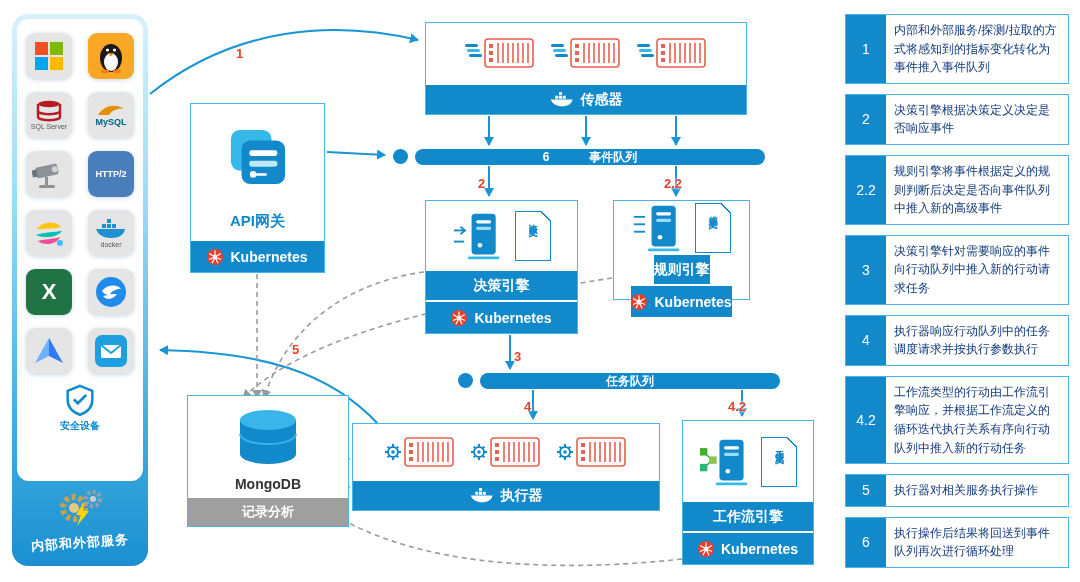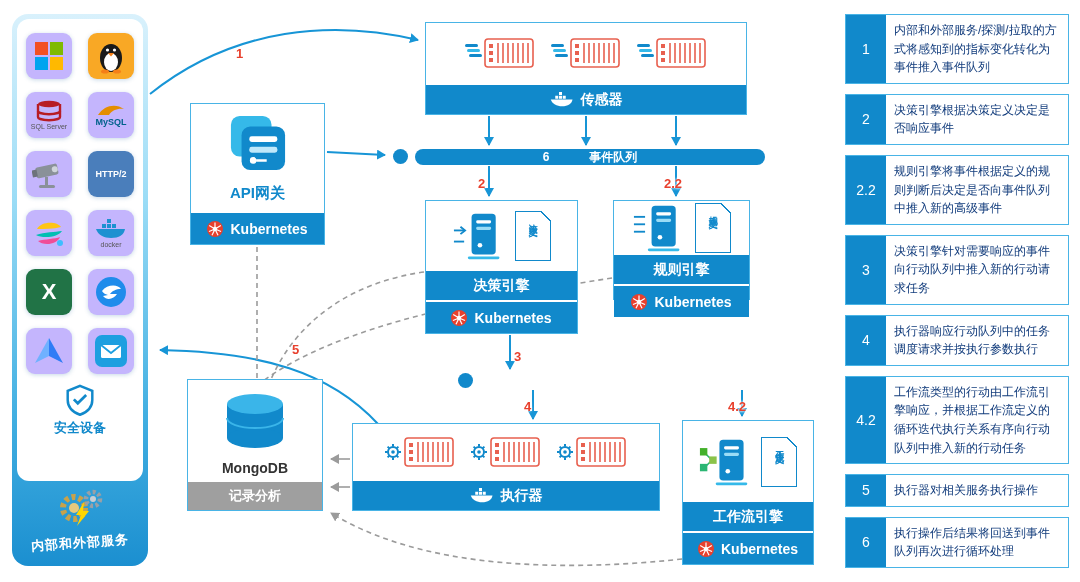--- a/index.html
+++ b/index.html
@@ -37,29 +37,29 @@
             color:#1189cb;font-weight:bold;letter-spacing:1px;}
 
   
   .left-panel{position:absolute;left:12px;top:14px;width:136px;height:552px;border-radius:16px;
               background:linear-gradient(180deg,#d9f1fc 0%,#9adcf6 34%,#43b0e2 72%,#1b8fd0 100%);
               z-index:2;}
   .panel-inner{position:absolute;left:5px;top:5px;width:126px;height:462px;background:#fff;
                border-radius:12px;}
   .tile-grid{display:grid;grid-template-columns:46px 46px;gap:13px 16px;justify-content:center;
              padding-top:14px;}
-  .tile{width:46px;height:46px;border-radius:9px;background:#c4b5fd;display:flex;flex-direction:column;
+  .tile{width:46px;height:46px;border-radius:9px;background:#e5e5e5;display:flex;flex-direction:column;
         align-items:center;justify-content:center;box-shadow:0 1px 4px rgba(30,100,160,.25);
         overflow:hidden;}
   .tile .lbl{font-size:7px;color:#555;margin-top:1px;line-height:1;}
   .tile-http2{background:#4a7ebb;color:#fff;font-weight:bold;font-size:9px;}
   .tile-excel{background:#217346;color:#fff;font-weight:bold;font-size:22px;}
   .win-grid{display:grid;grid-template-columns:13px 13px;grid-template-rows:13px 13px;gap:2px;}
   .sec-wrap{margin-top:10px;display:flex;flex-direction:column;align-items:center;}
-  .sec-wrap .sec-lbl{font-size:13px;color:#1189cb;font-weight:bold;margin-top:3px;}
+  .sec-wrap .sec-lbl{font-size:10px;color:#1189cb;font-weight:bold;margin-top:3px;}
   .panel-gear{position:absolute;left:0;right:0;top:472px;display:flex;justify-content:center;}
   .panel-footer{position:absolute;left:0;right:0;top:520px;text-align:center;color:#fff;
                 font-weight:bold;font-size:13px;letter-spacing:1px;transform:rotate(-4deg);}
 
   
   .legend{position:absolute;left:845px;top:14px;width:224px;height:554px;display:flex;
           flex-direction:column;justify-content:space-between;z-index:2;}
   .legend-row{display:flex;border:1px solid #49b4e6;background:#fff;}
   .legend-num{width:40px;min-width:40px;background:#1189cb;color:#fff;display:flex;
               align-items:center;justify-content:center;font-size:14px;}
@@ -233,21 +233,21 @@
         <circle cx="20" cy="22" r="5" fill="#e6c97e"></circle>
         <circle cx="39" cy="13" r="7" fill="none" stroke="#9aa0a6" stroke-width="4.5" stroke-dasharray="3 2.4"></circle>
         <circle cx="39" cy="13" r="3" fill="#c9ced4"></circle>
         <polygon points="30,16 22,29 27,29 23,40 35,25 29,25" fill="#ffd600"></polygon>
       </svg>
     </div>
 
     <div class="panel-footer">内部和外部服务</div>
   </aside>
 
-  <div class="node" style="left:190px;top:103px;width:135px;height:142px;">
+  <div class="node" style="left:190px;top:103px;width:135px;height:170px;">
     <div class="icon-area">
       <svg width="58" height="58" viewBox="0 0 60 60">
         <rect x="2" y="2" width="42" height="42" rx="9" fill="#35b9e9"></rect>
         <rect x="13" y="13" width="45" height="45" rx="9" fill="#1189cb"></rect>
         <rect x="21" y="23" width="29" height="6" rx="2.5" fill="#fff"></rect>
         <rect x="21" y="34" width="29" height="6" rx="2.5" fill="#bfe8fa"></rect>
         <circle cx="25" cy="48" r="3.4" fill="#fff"></circle>
         <rect x="28" y="46.8" width="11" height="2.6" fill="#fff"></rect>
       </svg>
     </div>
@@ -379,21 +379,21 @@
             <line x1="8" y1="8" x2="5" y2="14.2"></line>
             <line x1="8" y1="8" x2="2" y2="10.5"></line>
             <line x1="8" y1="8" x2="2.2" y2="4.5"></line>
           </g>
         <circle cx="8" cy="8" r="2.2" fill="#fff"></circle>
       </svg>
       <span>Kubernetes</span>
     </div>
   </div>
 
-  <div class="node" style="left:613px;top:200px;width:137px;height:100px;">
+  <div class="node" style="left:613px;top:200px;width:137px;height:100px;align-items:center;">
     <div class="icon-area">
       <svg width="52" height="54" viewBox="0 0 56 56">
         <g stroke="#1189cb" stroke-width="2" fill="none">
           <path d="M1,16 h12"></path>
             <path d="M1,24 h12"></path>
             <path d="M1,32 h12"></path>
         </g>
         <rect x="20" y="4" width="26" height="44" rx="4" fill="#1189cb"></rect>
         <rect x="25" y="11" width="16" height="3.5" rx="1.5" fill="#fff"></rect>
         <rect x="25" y="18" width="16" height="3.5" rx="1.5" fill="#9adcf6"></rect>
@@ -419,20 +419,23 @@
             <line x1="8" y1="8" x2="2" y2="10.5"></line>
             <line x1="8" y1="8" x2="2.2" y2="4.5"></line>
           </g>
         <circle cx="8" cy="8" r="2.2" fill="#fff"></circle>
       </svg>
       <span>Kubernetes</span>
     </div>
   </div>
 
   <div class="q-dot" style="left:458px;top:373px;"></div>
+  <div class="queue" style="left:480px;top:373px;width:300px;">
+    <span>任务队列</span>
+  </div>
 
   <div class="node" style="left:352px;top:423px;width:308px;height:88px;">
     <div class="icon-area" style="gap:16px;">
       <svg width="70" height="36" viewBox="0 0 70 36">
         <g stroke="#1189cb" stroke-width="2" fill="none">
           <circle cx="8" cy="17" r="5"></circle>
           <line x1="8" y1="9" x2="8" y2="11.5"></line>
             <line x1="8" y1="22.5" x2="8" y2="25"></line>
           <line x1="0" y1="17" x2="2.5" y2="17"></line>
             <line x1="13.5" y1="17" x2="16" y2="17"></line>
@@ -558,21 +561,21 @@
             <line x1="8" y1="8" x2="5" y2="14.2"></line>
             <line x1="8" y1="8" x2="2" y2="10.5"></line>
             <line x1="8" y1="8" x2="2.2" y2="4.5"></line>
           </g>
         <circle cx="8" cy="8" r="2.2" fill="#fff"></circle>
       </svg>
       <span>Kubernetes</span>
     </div>
   </div>
 
-  <div class="node" style="left:187px;top:379px;width:136px;height:132px;">
+  <div class="node" style="left:187px;top:395px;width:162px;height:132px;">
     <div class="icon-area">
       <svg width="72" height="58" viewBox="0 0 72 58">
         <rect x="8" y="12" width="56" height="34" fill="#1189cb"></rect>
         <ellipse cx="36" cy="46" rx="28" ry="10" fill="#1189cb"></ellipse>
         <ellipse cx="36" cy="12" rx="28" ry="10" fill="#3ab5e9"></ellipse>
         <path d="M8,26 a28,10 0 0 0 56,0" fill="none" stroke="#3ab5e9" stroke-width="2"></path>
       </svg>
     </div>
     <div class="mongo-name">MongoDB</div>
     <div class="bar gray-bar">

